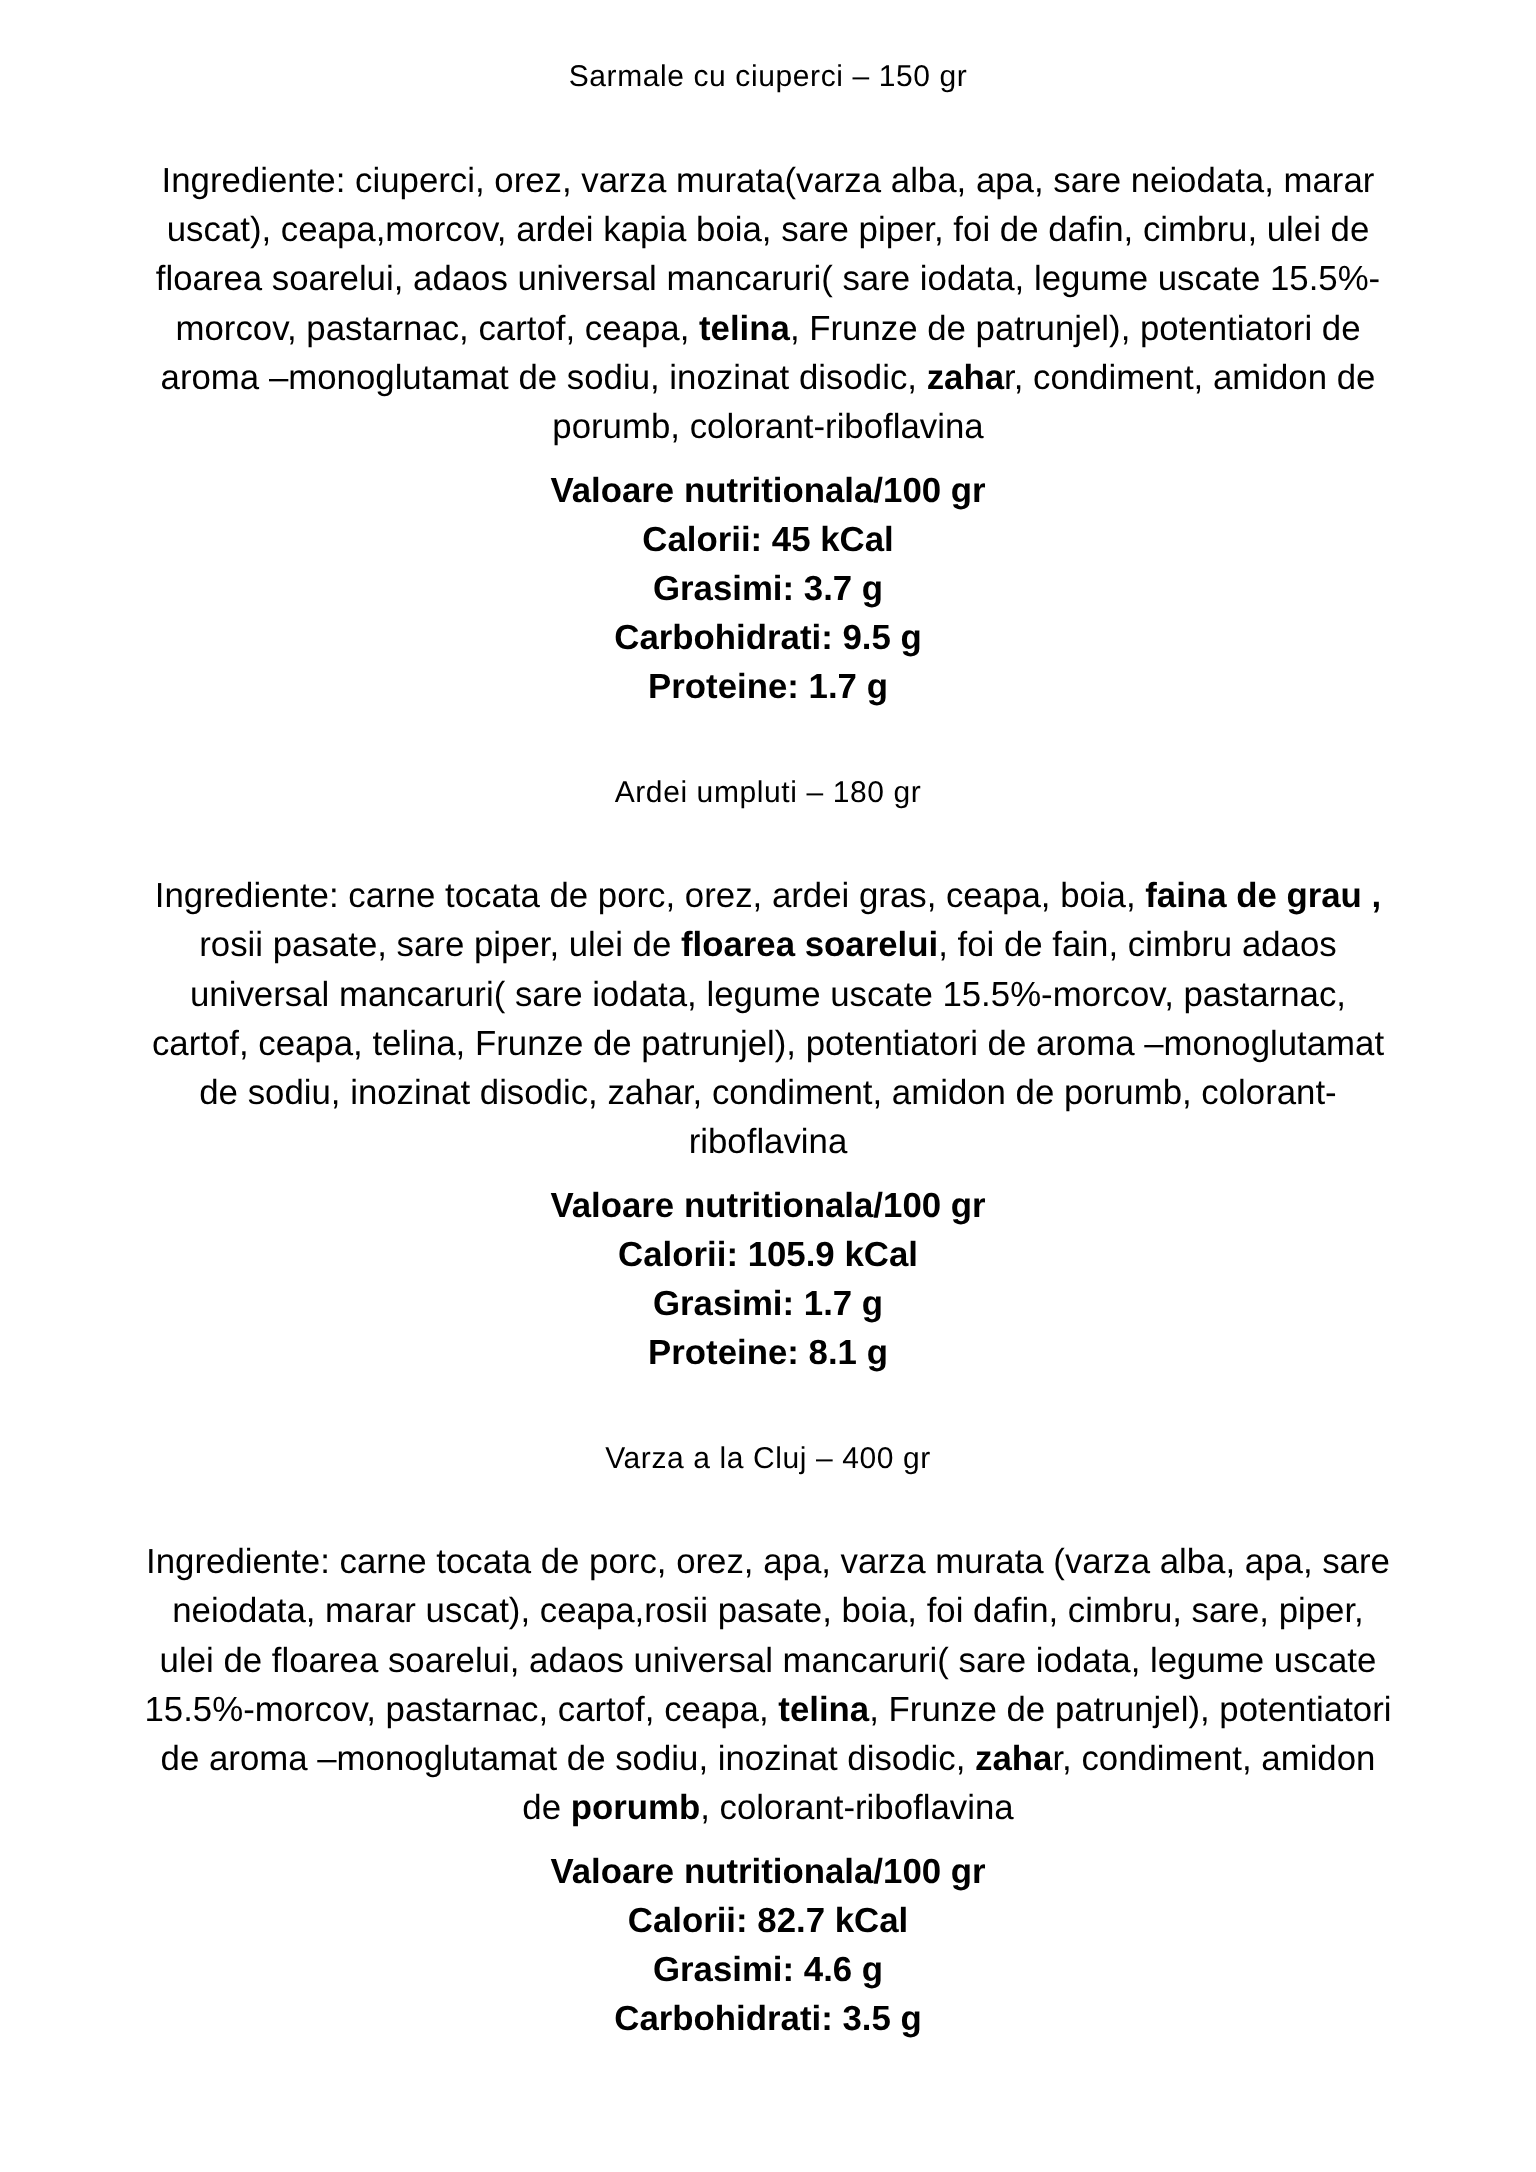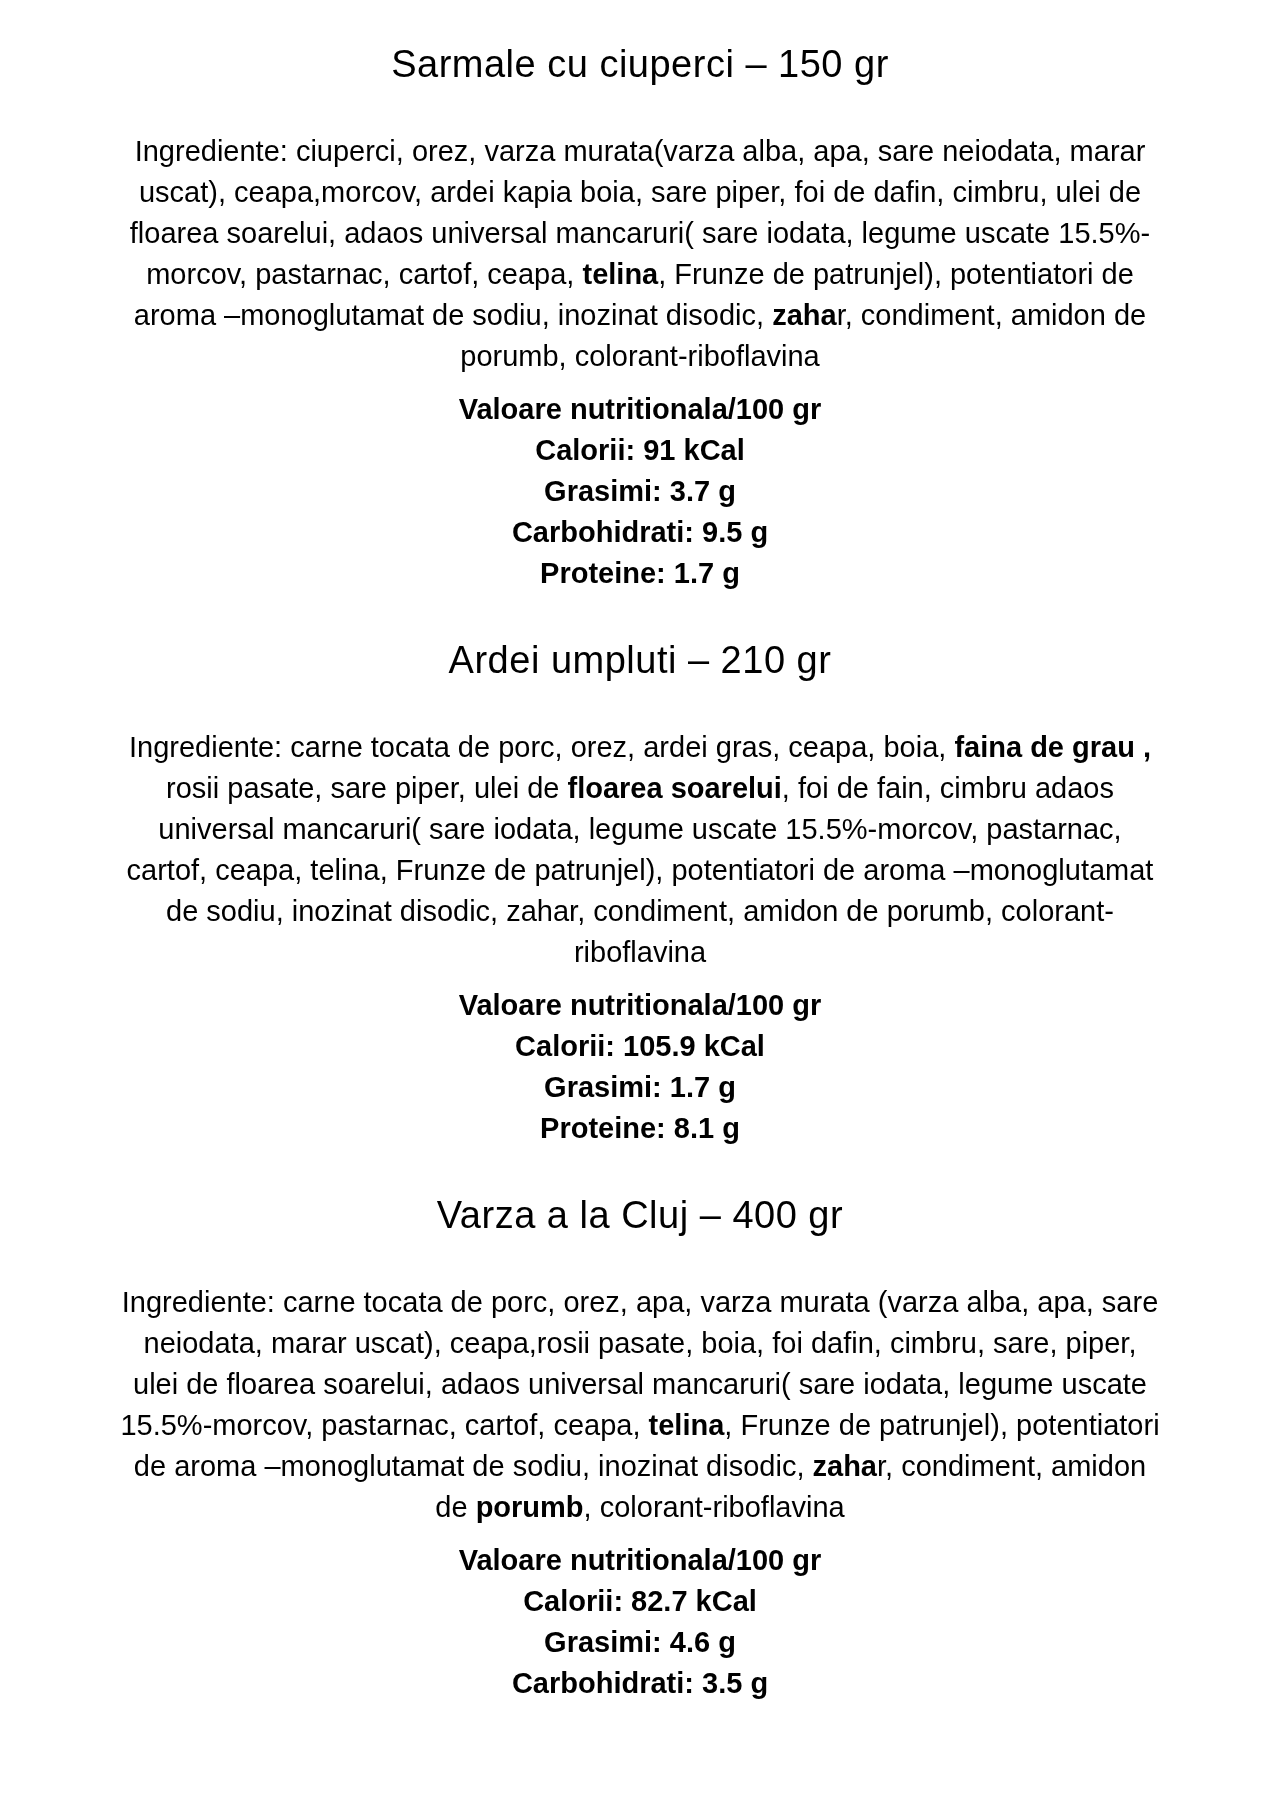--- a/index.html
+++ b/index.html
@@ -21,21 +21,21 @@
     text-align: center;
     color: #000000;
     font-family: "Liberation Sans", sans-serif;
     font-size: 29px;
     line-height: 41px;
   }
   .product + .product {
     margin-top: 46px;
   }
   .product-title {
-    font-size: 38px;
+    font-size: 25px;
     font-weight: 400;
     margin: 0 0 46px 0;
     letter-spacing: 0.5px;
   }
   .ingredients {
     margin: 12px;
   }
   .b {
     font-weight: 700;
   }
@@ -51,29 +51,29 @@
 </head>
 <body>
 
 <div class="page">
   <main class="content" id="sections-root">
   <section class="product">
     <h2 class="product-title">Sarmale cu ciuperci – 150 gr</h2>
     <p class="ingredients"><span>Ingrediente: ciuperci, orez, varza murata(varza alba, apa, sare neiodata, marar uscat), ceapa,morcov, ardei kapia boia, sare piper, foi de dafin, cimbru, ulei de floarea soarelui, adaos universal mancaruri( sare iodata, legume uscate 15.5%-morcov, pastarnac, cartof, ceapa, </span><span class="b">telina</span><span>, Frunze de patrunjel), potentiatori de aroma –monoglutamat de sodiu, inozinat disodic, </span><span class="b">zaha</span><span>r, condiment, amidon de porumb, colorant-riboflavina</span></p>
     <div class="nutrition-header">Valoare nutritionala/100 gr</div>
     <div class="nutrition-rows">
-          <div class="nutrition-row"><span>Calorii</span><span class="sep">: </span><span>91 kCal</span></div>
+          <div class="nutrition-row"><span>Calorii</span><span class="sep">: </span><span>45 kCal</span></div>
           <div class="nutrition-row"><span>Grasimi</span><span class="sep">: </span><span>3.7 g</span></div>
           <div class="nutrition-row"><span>Carbohidrati</span><span class="sep">: </span><span>9.5 g</span></div>
           <div class="nutrition-row"><span>Proteine</span><span class="sep">: </span><span>1.7 g</span></div>
         </div>
   </section>
 
   <section class="product">
-    <h2 class="product-title">Ardei umpluti – 210 gr</h2>
+    <h2 class="product-title">Ardei umpluti – 180 gr</h2>
     <p class="ingredients"><span>Ingrediente: carne tocata de porc, orez, ardei gras, ceapa, boia, </span><span class="b">faina de grau ,</span><span> rosii pasate, sare piper, ulei de </span><span class="b">floarea soarelui</span><span>, foi de fain, cimbru adaos universal mancaruri( sare iodata, legume uscate 15.5%-morcov, pastarnac, cartof, ceapa, telina, Frunze de patrunjel), potentiatori de aroma –monoglutamat de sodiu, inozinat disodic, zahar, condiment, amidon de porumb, colorant-riboflavina</span></p>
     <div class="nutrition-header">Valoare nutritionala/100 gr</div>
     <div class="nutrition-rows">
           <div class="nutrition-row"><span>Calorii</span><span class="sep">: </span><span>105.9 kCal</span></div>
           <div class="nutrition-row"><span>Grasimi</span><span class="sep">: </span><span>1.7 g</span></div>
           <div class="nutrition-row"><span>Proteine</span><span class="sep">: </span><span>8.1 g</span></div>
         </div>
   </section>
 
   <section class="product">

